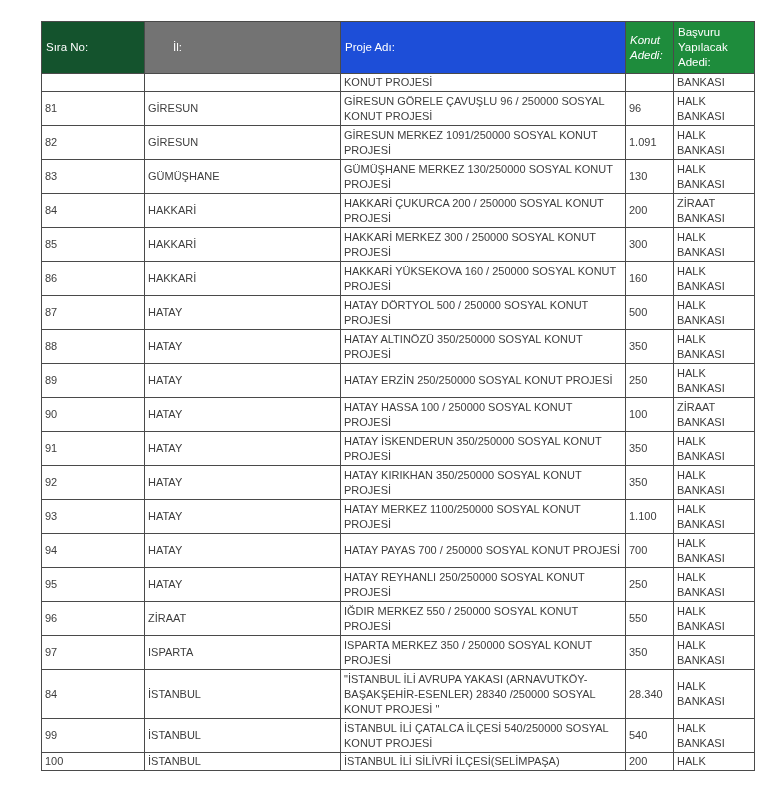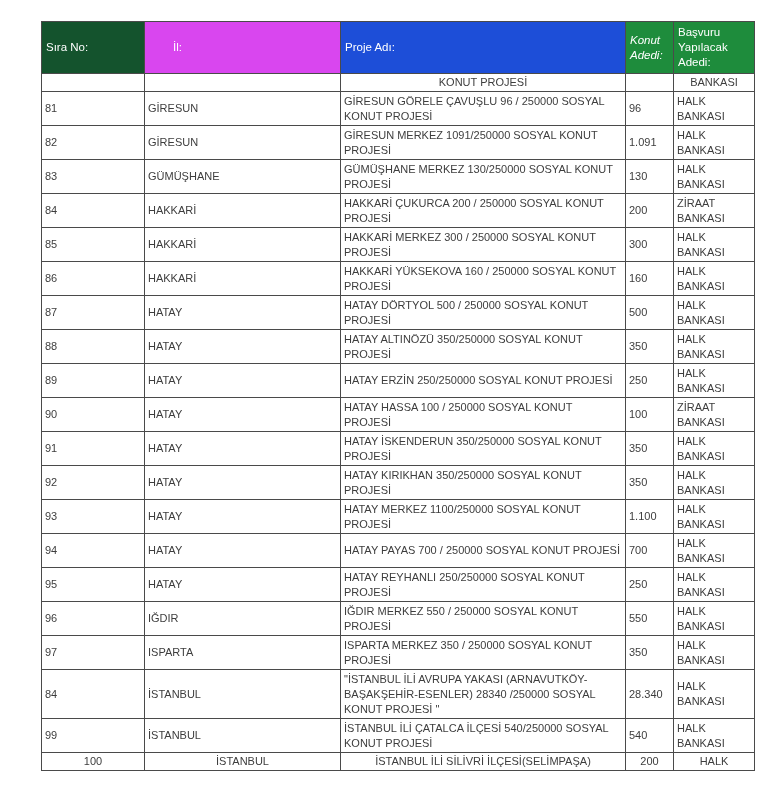--- a/index.html
+++ b/index.html
@@ -41,39 +41,39 @@
     font-size: 11.5px;
     padding: 3px 4px;
     height: 44px;
     line-height: 15px;
   }
   tbody td {
     padding: 1px 3px;
     line-height: 15px;
   }
   tbody tr.two-line td { height: 31px; }
-  tbody tr.one-line td { height: 15px; text-align: center; }
+  tbody tr.one-line td { height: 15px; }
   tbody tr.three-line td { height: 46px; }
 </style>
 </head>
 <body>
 
 <div class="table-wrap">
   <table>
     <colgroup>
       <col class="c0">
         <col class="c1">
         <col class="c2">
         <col class="c3">
         <col class="c4">
     </colgroup>
     <thead>
       <tr>
           <th style="background: #14532d; color: rgb(255, 255, 255);">Sıra No:</th>
-          <th style="background: #d946ef; color: rgb(255, 255, 255); padding-left: 28px;">İl:</th>
+          <th style="background: #737373; color: rgb(255, 255, 255); padding-left: 28px;">İl:</th>
           <th style="background: #1d4ed8; color: rgb(255, 255, 255);">Proje Adı:</th>
           <th style="background: rgb(30, 140, 60); color: rgb(255, 255, 255); font-style: italic;">Konut Adedi:</th>
           <th style="background: rgb(30, 140, 60); color: rgb(255, 255, 255);">Başvuru Yapılacak Adedi:</th>
         </tr>
     </thead>
     <tbody>
         <tr class="one-line">
           <td></td>
           <td></td>
           <td>KONUT PROJESİ</td>
@@ -180,21 +180,21 @@
         </tr>
         <tr class="two-line">
           <td>95</td>
           <td>HATAY</td>
           <td>HATAY REYHANLI 250/250000 SOSYAL KONUT PROJESİ</td>
           <td>250</td>
           <td>HALK BANKASI</td>
         </tr>
         <tr class="two-line">
           <td>96</td>
-          <td>IĞDIR</td>
+          <td>ZİRAAT</td>
           <td>IĞDIR MERKEZ 550 / 250000 SOSYAL KONUT PROJESİ</td>
           <td>550</td>
           <td>HALK BANKASI</td>
         </tr>
         <tr class="two-line">
           <td>97</td>
           <td>ISPARTA</td>
           <td>ISPARTA MERKEZ 350 / 250000 SOSYAL KONUT PROJESİ</td>
           <td>350</td>
           <td>HALK BANKASI</td>

